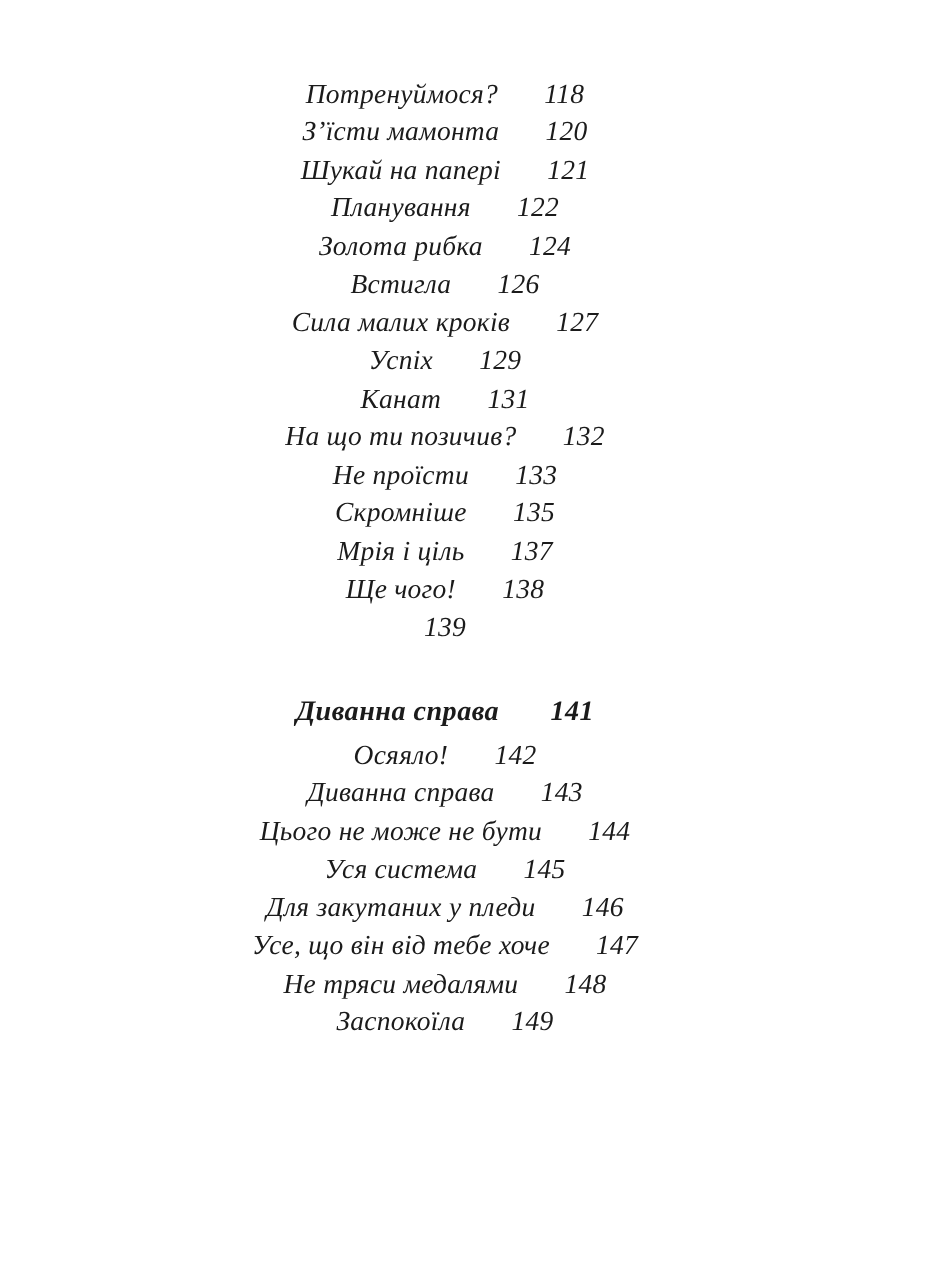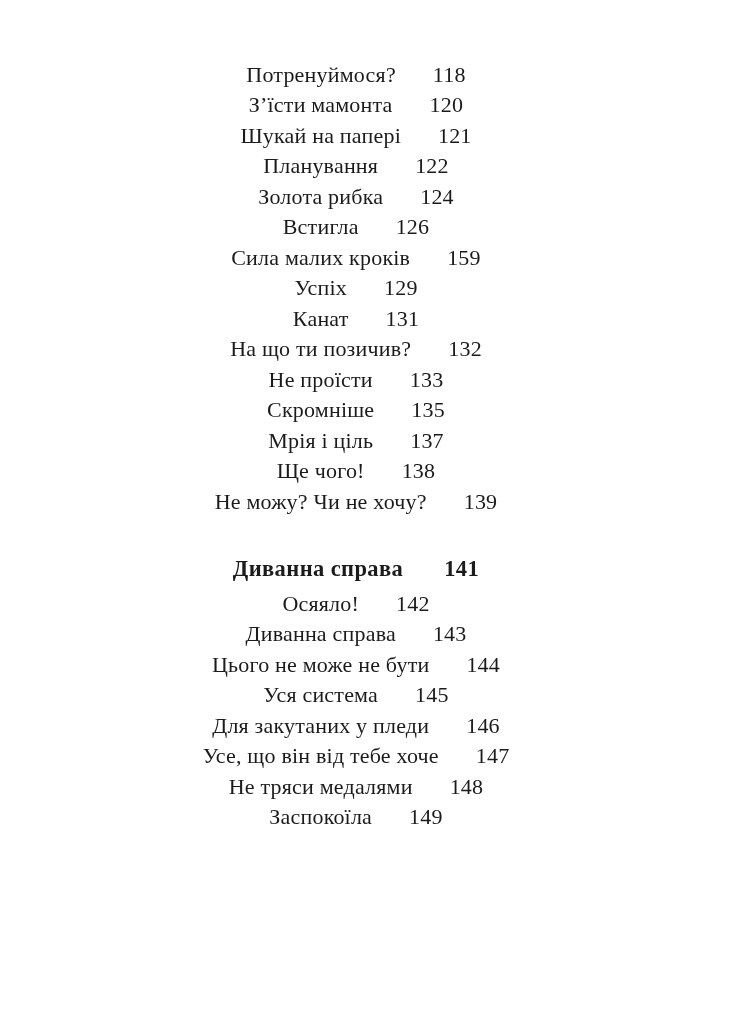--- a/index.html
+++ b/index.html
@@ -20,20 +20,21 @@
     height: 1024px;
     background: #ffffff;
   }
   .toc {
     position: absolute;
     top: 0;
     left: 0;
     width: 742px;
     
     padding: 59.5px 30px 0 0;
+    font-style: italic;
   }
   .row {
     display: flex;
     justify-content: center;
     align-items: center;
     gap: 37px;
     height: 30.5px;
     font-size: 22px;
     letter-spacing: 0.2px;
     white-space: nowrap;
@@ -79,21 +80,21 @@
     <span class="num">124</span>
   </div>
 
   <div class="row">
     <span class="title">Встигла</span>
     <span class="num">126</span>
   </div>
 
   <div class="row">
     <span class="title">Сила малих кроків</span>
-    <span class="num">159</span>
+    <span class="num">127</span>
   </div>
 
 
   <div class="row">
     <span class="title">Успіх</span>
     <span class="num">129</span>
   </div>
 
 
   <div class="row">
@@ -120,21 +121,20 @@
     <span class="title">Мрія і ціль</span>
     <span class="num">137</span>
   </div>
 
   <div class="row">
     <span class="title">Ще чого!</span>
     <span class="num">138</span>
   </div>
 
   <div class="row">
-    <span class="title">Не можу? Чи не хочу?</span>
     <span class="num">139</span>
   </div>
 
 
   <div class="row section">
     <span class="title">Диванна справа</span>
     <span class="num">141</span>
   </div>
 
   <div class="row">

